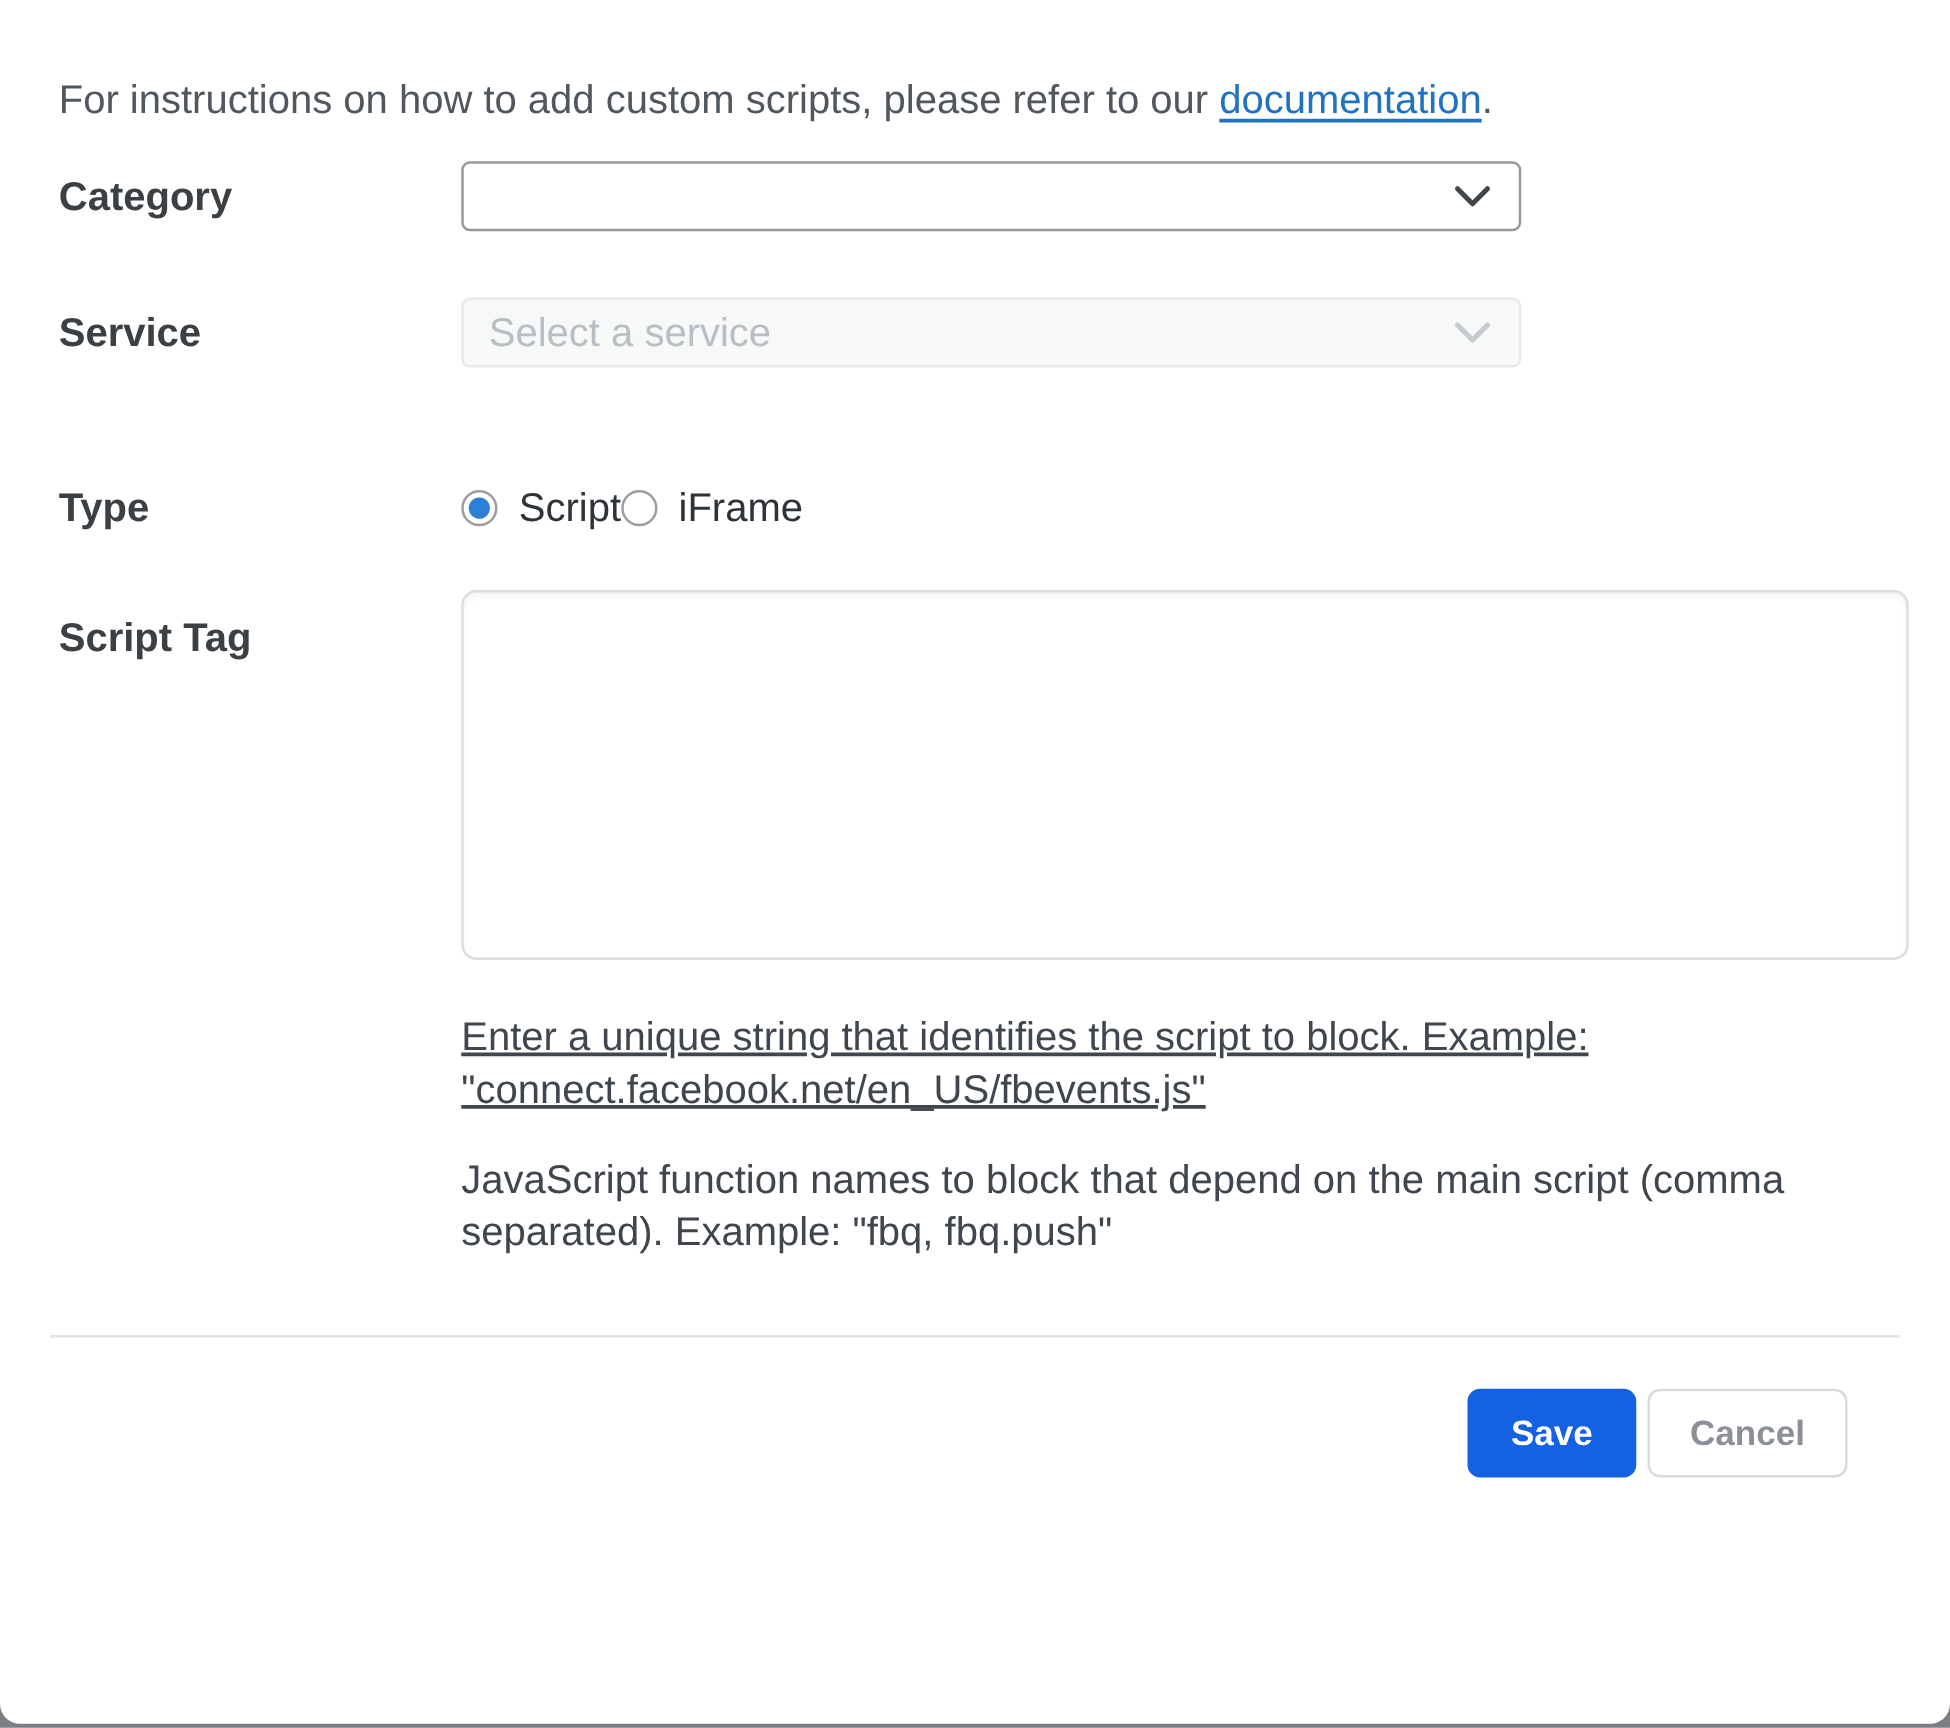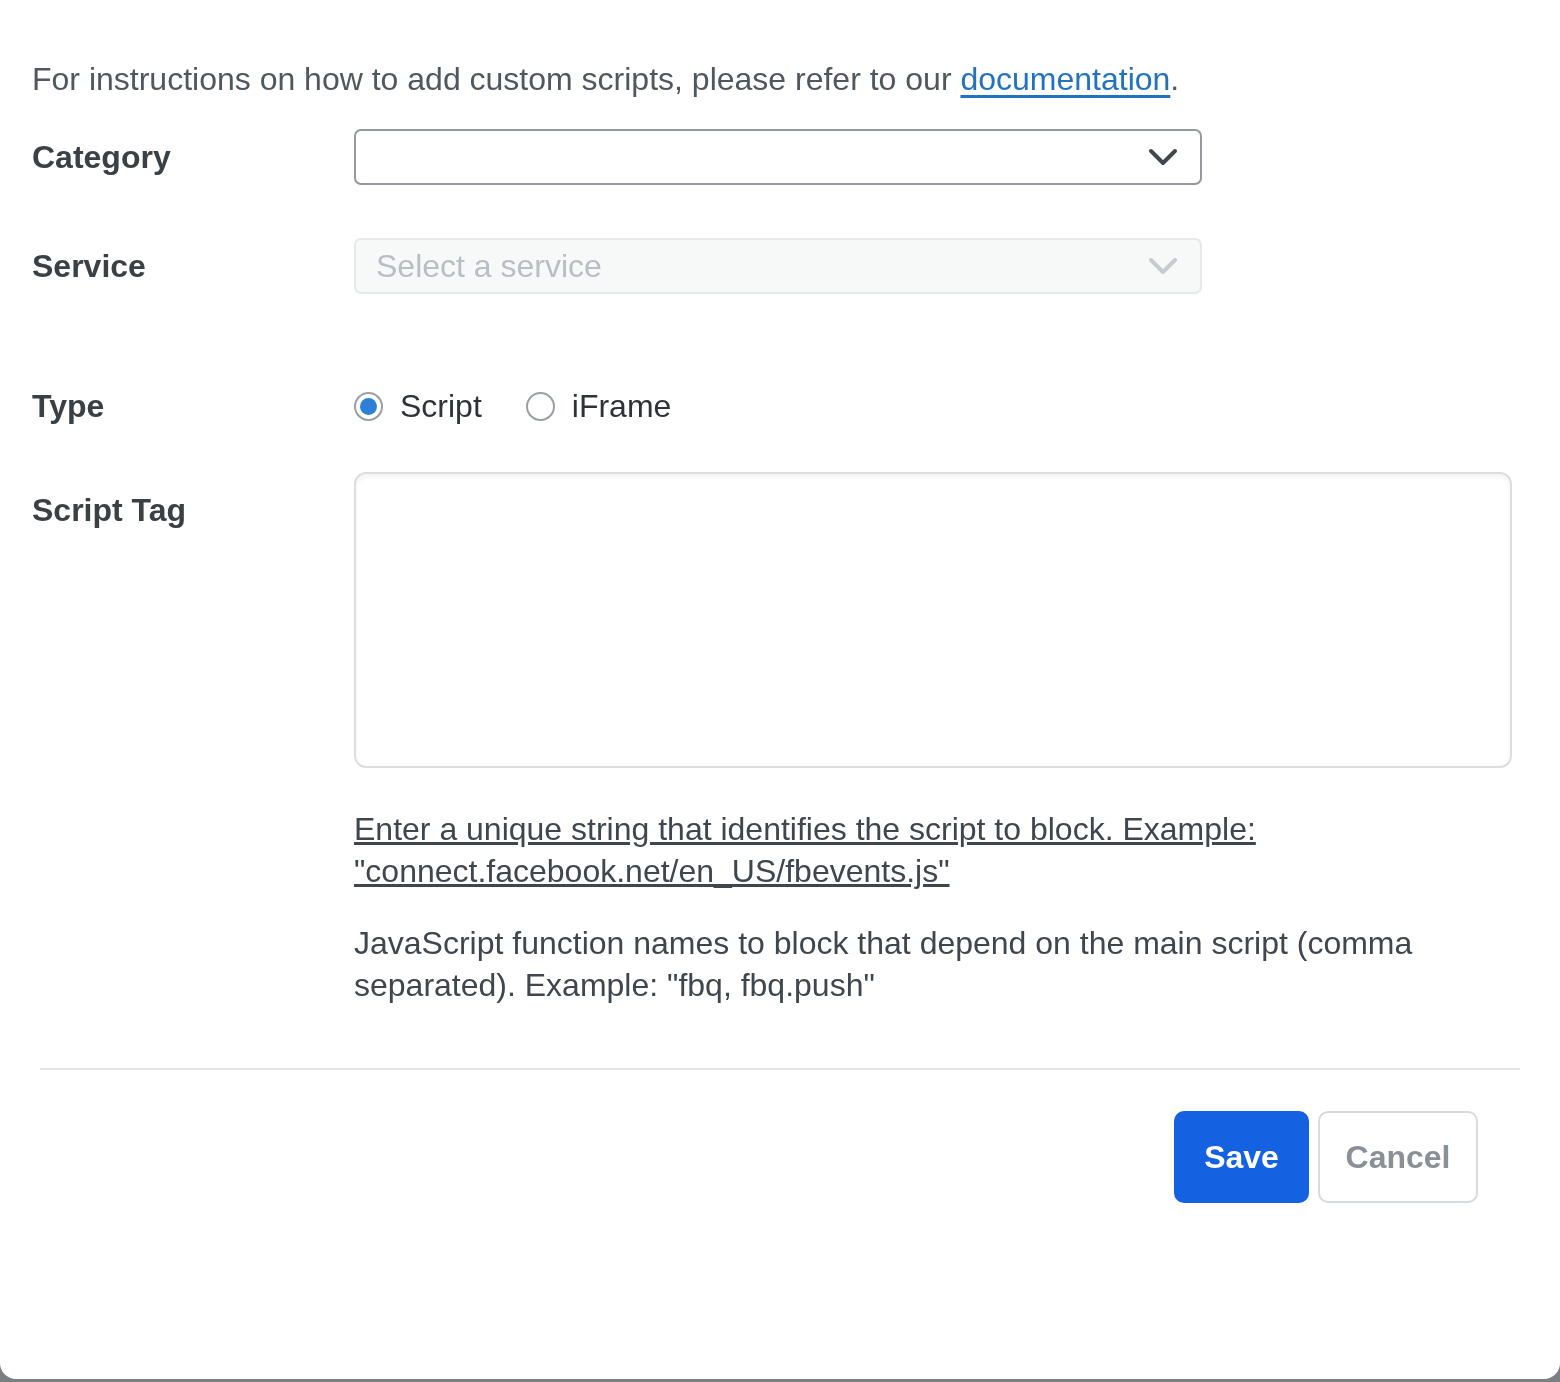--- a/index.html
+++ b/index.html
@@ -11,21 +11,21 @@
   }
   .modal {
     width: 1560px;
     height: 1379px;
     background: #ffffff;
     border-radius: 0 0 16px 16px;
     overflow: hidden;
     position: relative;
   }
   .content {
-    padding: 0 32px;
+    padding: 0 47px;
   }
   .intro {
     padding-top: 58px;
     font-size: 32px;
     line-height: 42px;
     color: #50575e;
   }
   .intro a {
     color: #2173c2;
     text-decoration: underline;
@@ -91,21 +91,20 @@
     font-size: 32px;
     color: #2d3338;
   }
   .placeholder-input::placeholder {
     color: #b9bec5;
     opacity: 1;
   }
   .radio-group {
     display: flex;
     align-items: flex-start;
-    gap: 44px;
   }
   .radio-option {
     display: flex;
     align-items: center;
     gap: 17px;
     cursor: pointer;
   }
   .radio-circle {
     width: 29px;
     height: 29px;
@@ -176,24 +175,24 @@
     background: #e3e4e6;
   }
   .button-row {
     margin-top: 41px;
     display: flex;
     justify-content: flex-end;
     padding-right: 82px;
     gap: 9px;
   }
   .btn {
-    height: 92px;
+    height: 71px;
     border-radius: 10px;
     font-family: "Liberation Sans", sans-serif;
-    font-size: 32px;
+    font-size: 28px;
     font-weight: 700;
     cursor: pointer;
     display: flex;
     align-items: center;
     justify-content: center;
     text-align: center;
   }
   .btn-save {
     width: 135px;
     background: #1461e2;

